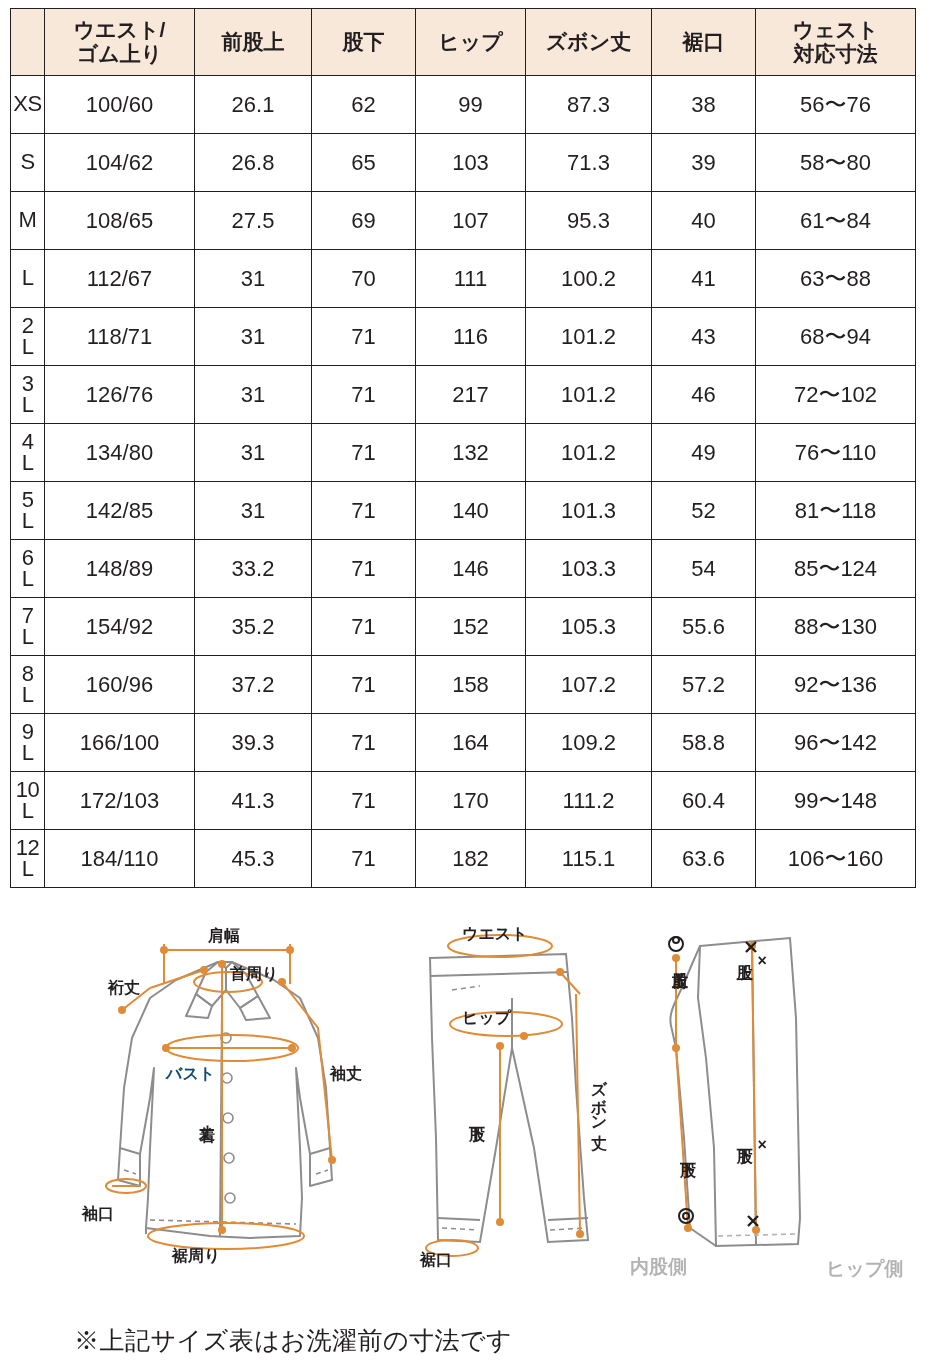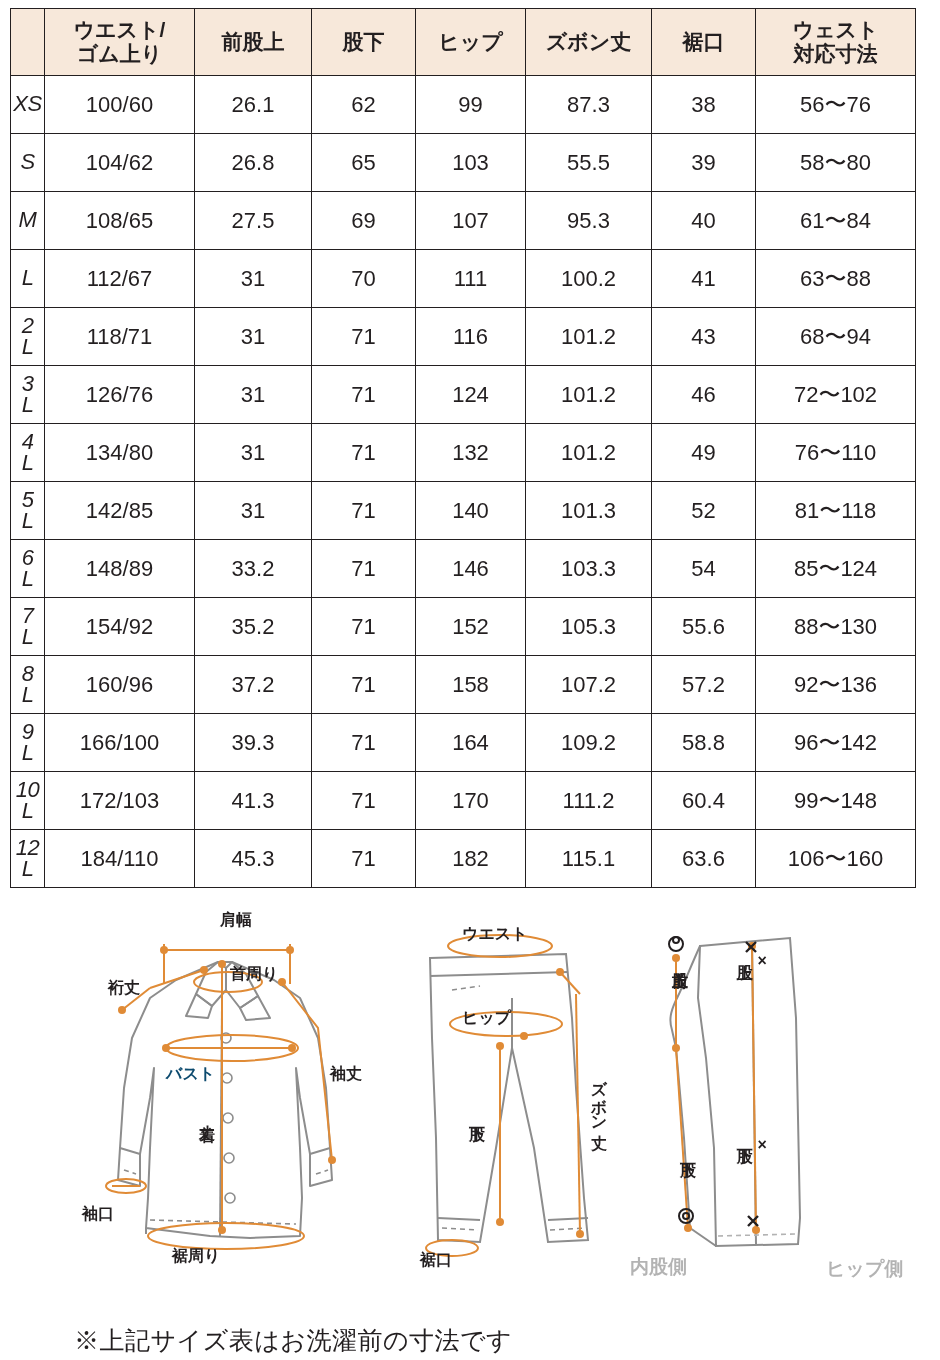--- a/index.html
+++ b/index.html
@@ -52,21 +52,20 @@
   }
   td.size-cell {
     font-size: 21px;
     line-height: 0.95;
     letter-spacing: -0.5px;
     padding: 0 1px;
   }
   td.size-cell .sz {
     display: block;
     white-space: pre-line;
-    font-style: italic;
   }
   .col-size   { width: 34px; }
   .col-waist  { width: 150px; }
   .col-rise   { width: 117px; }
   .col-inseam { width: 104px; }
   .col-hip    { width: 110px; }
   .col-length { width: 126px; }
   .col-hem    { width: 104px; }
   .col-fit    { width: 160px; }
 
@@ -147,21 +146,21 @@
           <td>56〜76</td>
         </tr>
         <tr>
           <td class="size-cell">
             <span class="sz">S</span>
           </td>
           <td>104/62</td>
           <td>26.8</td>
           <td>65</td>
           <td>103</td>
-          <td>55.5</td>
+          <td>71.3</td>
           <td>39</td>
           <td>58〜80</td>
         </tr>
         <tr>
           <td class="size-cell">
             <span class="sz">M</span>
           </td>
           <td>108/65</td>
           <td>27.5</td>
           <td>69</td>
@@ -194,21 +193,21 @@
           <td>43</td>
           <td>68〜94</td>
         </tr>
         <tr>
           <td class="size-cell">
             <span class="sz">3<br>L</span>
           </td>
           <td>126/76</td>
           <td>31</td>
           <td>71</td>
-          <td>124</td>
+          <td>217</td>
           <td>101.2</td>
           <td>46</td>
           <td>72〜102</td>
         </tr>
         <tr>
           <td class="size-cell">
             <span class="sz">4<br>L</span>
           </td>
           <td>134/80</td>
           <td>31</td>
@@ -421,21 +420,21 @@
           <circle cx="676" cy="42" r="3"></circle>
         <circle cx="686" cy="318" r="7"></circle>
           <circle cx="686" cy="318" r="3"></circle>
       </g>
       <g stroke="#231f20" stroke-width="2.4">
         <path d="M746 44 L756 54 M756 44 L746 54"></path>
         <path d="M748 318 L758 328 M758 318 L748 328"></path>
       </g>
     </svg>
 
-    <div style="position:absolute;left:208px;top:12px;font-size:16px;font-weight:bold;color:#231f20;margin-left:12px;">肩幅</div>
+    <div style="position:absolute;left:208px;top:28px;font-size:16px;font-weight:bold;color:#231f20;">肩幅</div>
     <div style="position:absolute;left:230px;top:66px;font-size:16px;font-weight:bold;color:#231f20;">首周り</div>
     <div style="position:absolute;left:108px;top:80px;font-size:16px;font-weight:bold;color:#231f20;">裄丈</div>
     <div style="position:absolute;left:166px;top:166px;font-size:16px;font-weight:bold;color:#0c4a6e;">バスト</div>
     <div style="position:absolute;left:330px;top:166px;font-size:16px;font-weight:bold;color:#231f20;text-align:right;">袖丈</div>
     <div style="position:absolute;left:196px;top:214px;font-size:16px;font-weight:bold;color:#231f20;writing-mode:vertical-rl;">着丈</div>
     <div style="position:absolute;left:82px;top:306px;font-size:16px;font-weight:bold;color:#231f20;">袖口</div>
     <div style="position:absolute;left:172px;top:348px;font-size:16px;font-weight:bold;color:#231f20;">裾周り</div>
 
     <div style="position:absolute;left:462px;top:26px;font-size:16px;font-weight:bold;color:#231f20;font-family:Liberation Serif, serif;">ウエスト</div>
     <div style="position:absolute;left:462px;top:110px;font-size:16px;font-weight:bold;color:#231f20;">ヒップ</div>

